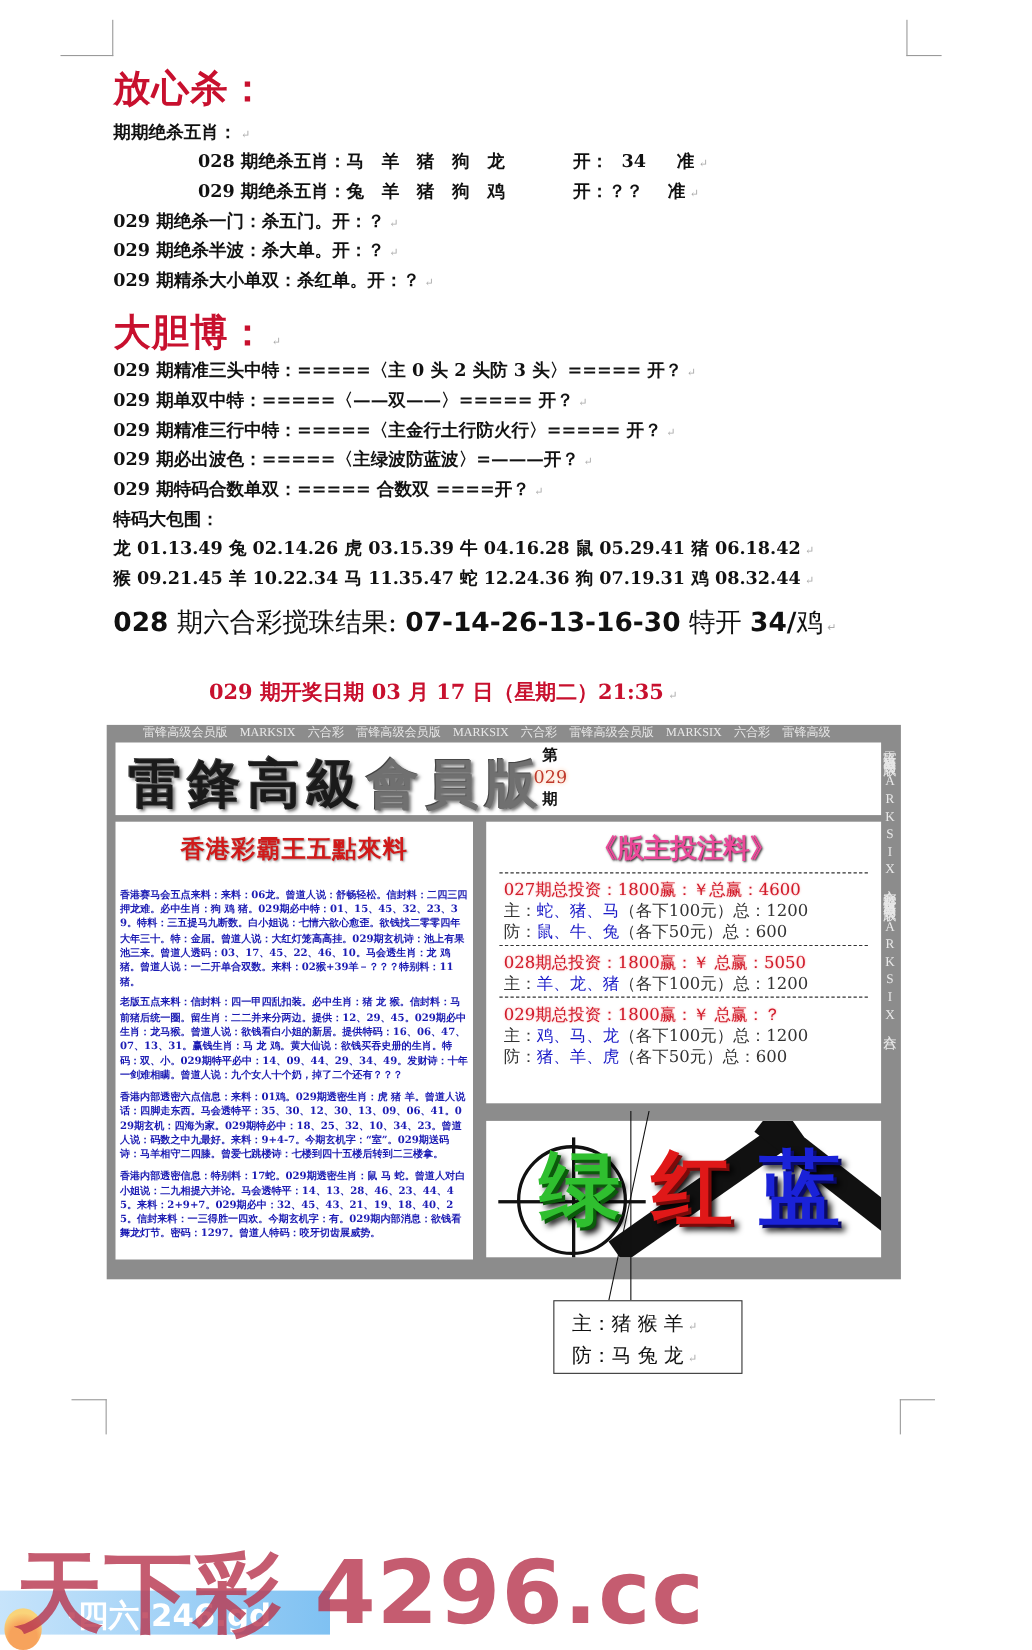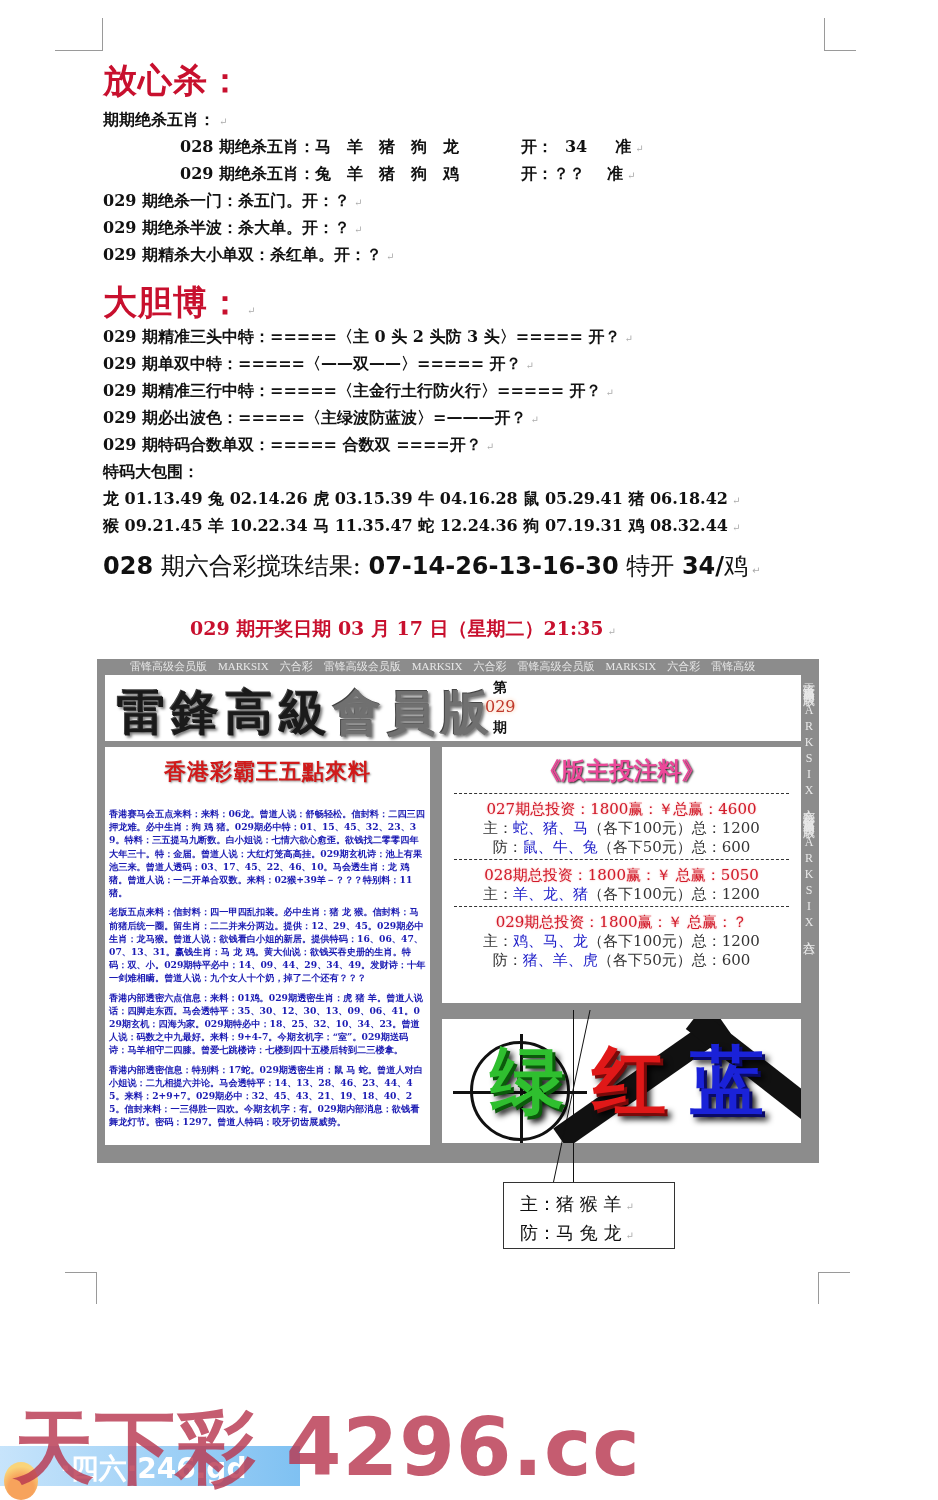--- a/index.html
+++ b/index.html
@@ -35,21 +35,21 @@
   .issue { position: absolute; left: 380px; top: 2px; width: 30px; text-align: center; font-weight: bold; font-size: 14px; line-height: 20px; }
   .issue .num { color: #c0392b; font-size: 16px; font-weight: normal; text-shadow: 0 0 4px #f4b183; }
 
   .panel-left { position: absolute; left: 8px; top: 88px; width: 325px; height: 398px; background: #fff; overflow: hidden; }
   .panel-left h3 { text-align: center; color: #d01a1a; font-size: 22px; margin-top: 10px; text-shadow: 1px 1px 2px #999; letter-spacing: 1px; }
   .panel-left p { color: #1b1bb3; font-size: 9.2px; line-height: 13.2px; padding: 0 4px; font-weight: bold; margin-top: 6px; word-break: break-all; }
   .panel-left p:first-of-type { margin-top: 20px; }
 
   .panel-right { position: absolute; left: 345px; top: 88px; width: 359px; height: 256px; background: #fff; }
   .panel-right h3 { text-align: center; color: #ec4899; font-size: 24px; margin-top: 8px; text-shadow: 1px 1px 2px #222; }
-  .bet { position: relative; margin: 0 12px; padding: 6px 4px 2px; border-top: 1px dashed #333; text-align: center; }
+  .bet { position: relative; margin: 0 12px; padding: 6px 4px 2px; border-top: 1px dashed #333; }
   .bet:first-of-type { margin-top: 6px; }
   .bet .hd { color: #d11a2a; font-size: 15px; white-space: pre; text-shadow: 0 0 2px #f3a0a0; }
   .bet .ln { font-size: 15px; white-space: pre; color: #333; line-height: 19px; }
   .bet .ln .z { color: #1b1bc8; }
 
   .panel-colors { position: absolute; left: 345px; top: 360px; width: 359px; height: 124px; background: #fff; overflow: hidden; }
   .ch { position: absolute; top: 16px; font-size: 74px; font-weight: bold; font-family: "DejaVu Serif", serif; line-height: 90px; }
   .ch.green { left: 48px; color: #2fbf2f; text-shadow: 3px 3px 0 #0b5a0b, 6px 6px 6px #000; }
   .ch.red { left: 150px; color: #e01818; text-shadow: 3px 3px 0 #7a0a0a, 6px 6px 6px #000; }
   .ch.blue { left: 248px; color: #1a22d8; text-shadow: 3px 3px 0 #0a0a66, 6px 6px 6px #000; }

